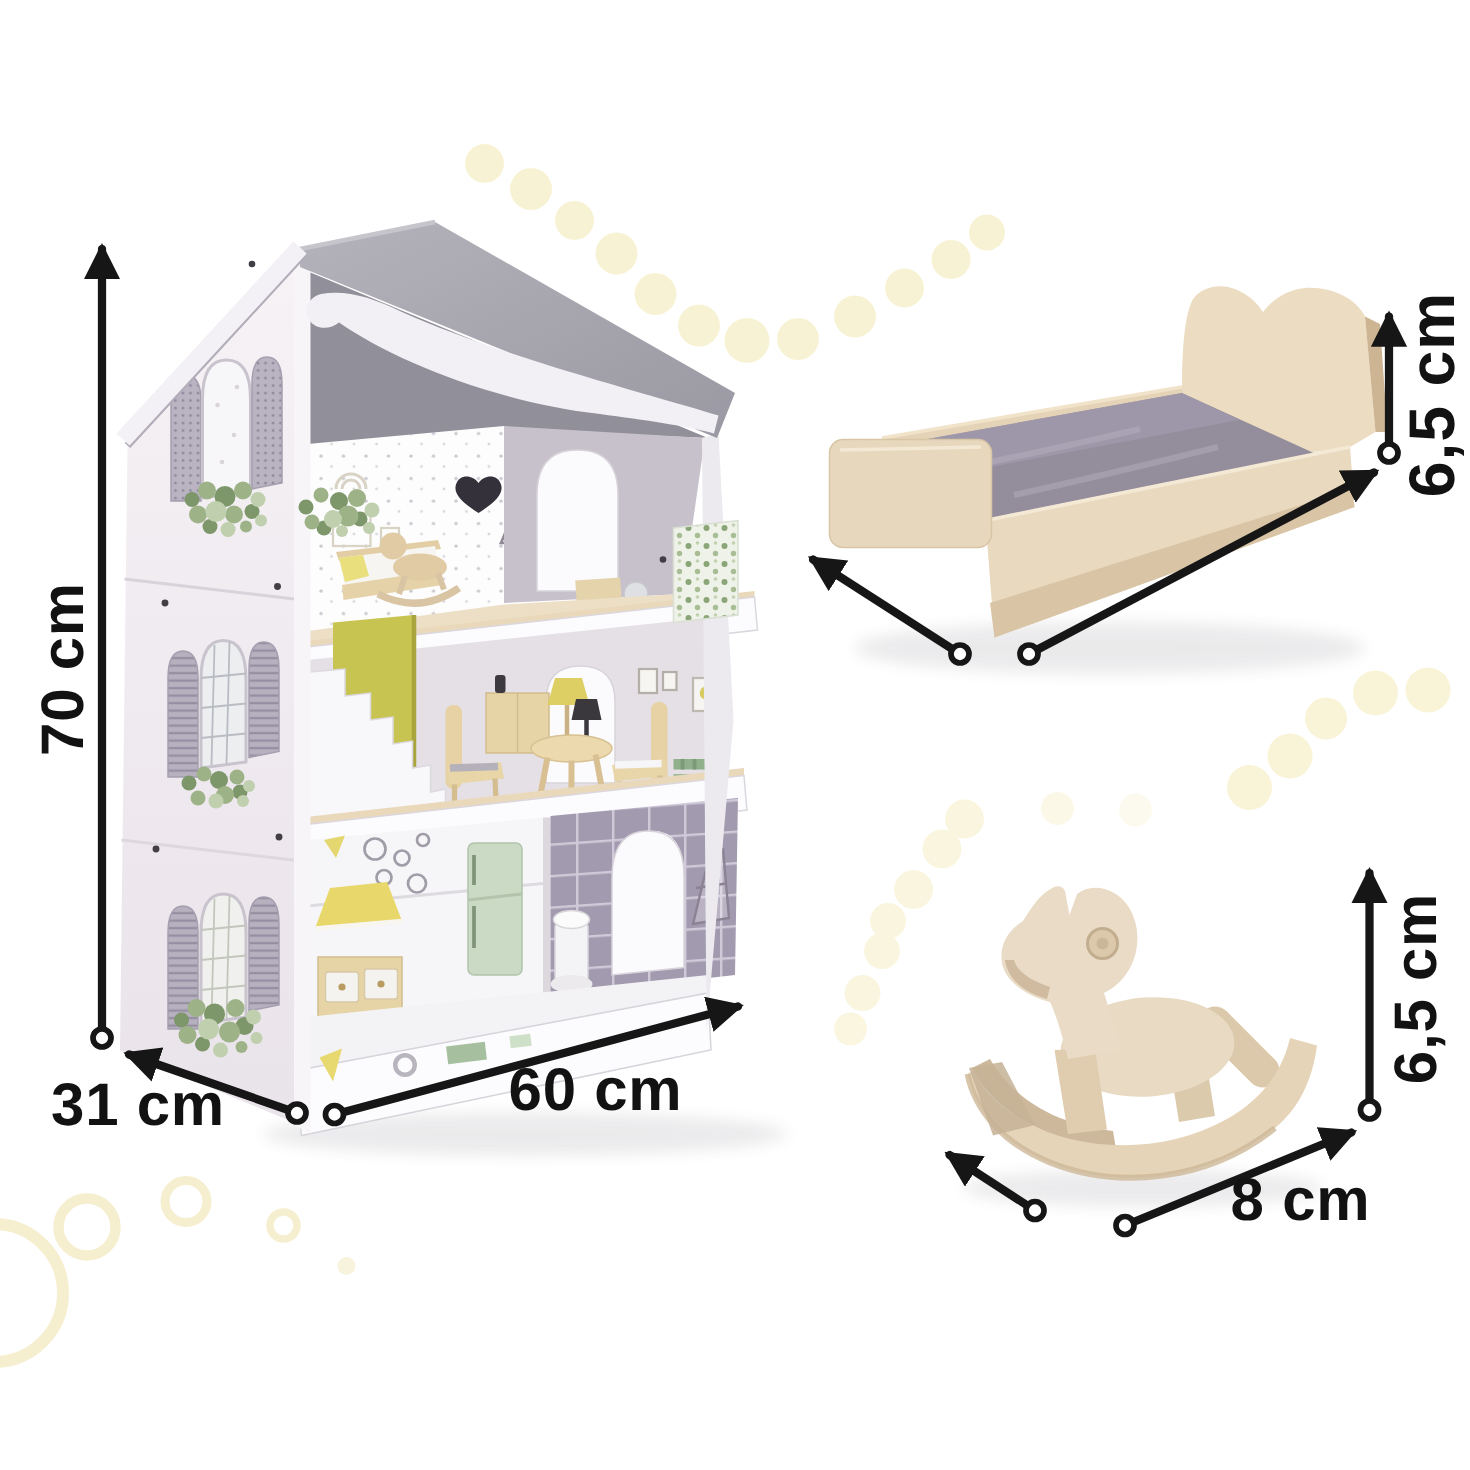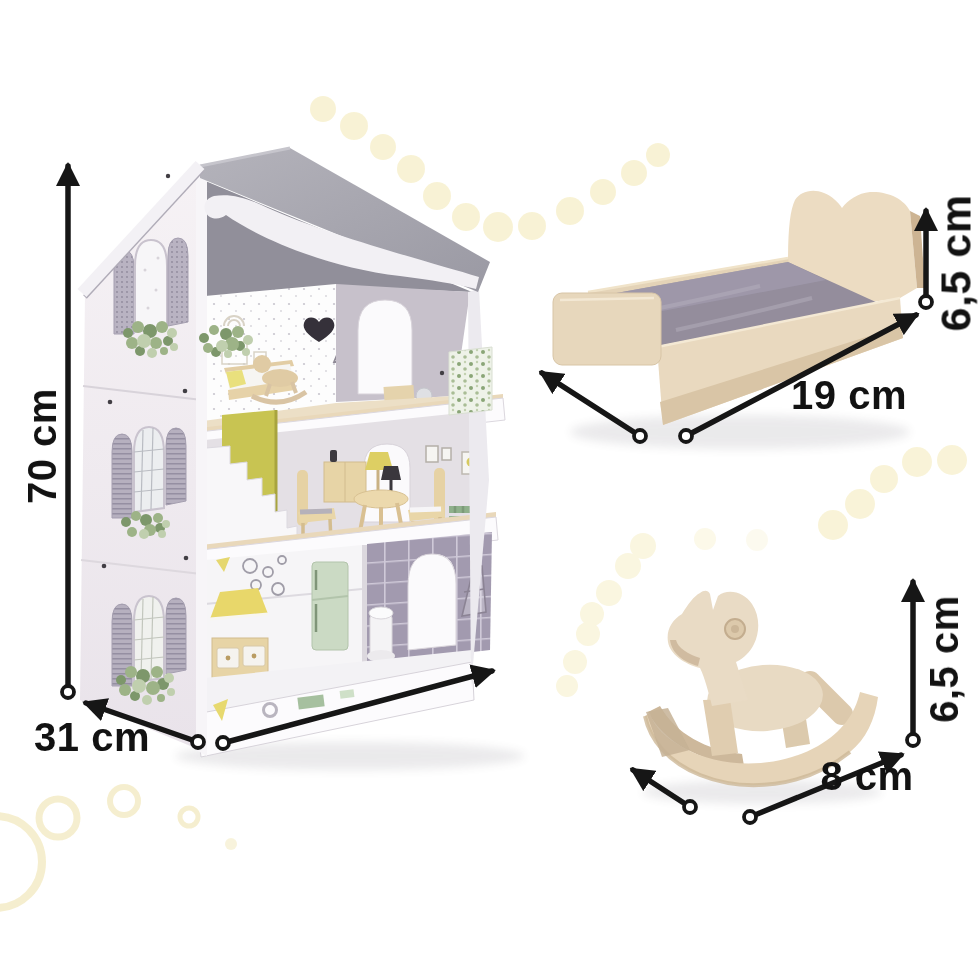--- a/index.html
+++ b/index.html
@@ -470,19 +470,19 @@
     </g>
     <g>
       <line x1="690" y1="807" x2="633" y2="770" marker-end="url(#ah)"></line>
       <circle cx="690" cy="807" r="6" fill="#ffffff" stroke-width="3.8"></circle>
     </g>
   </g>
 </svg>
 
   <div class="dim vert" style="left:42px;top:446px">70 cm</div>
   <div class="dim" style="left:92px;top:737px">31 cm</div>
+  <div class="dim" style="left:397px;top:727px">60 cm</div>
 
   <div class="dim vert big" style="left:956px;top:263px">6,5 cm</div>
-  <div class="dim" style="left:849px;top:395px">19 cm</div>
 
   <div class="dim vert" style="left:944px;top:659px">6,5 cm</div>
-  <div class="dim" style="left:867px;top:776px">8 cm</div>
+  <div class="dim" style="left:867px;top:800px">8 cm</div>
 </div>
 
 </body></html>

